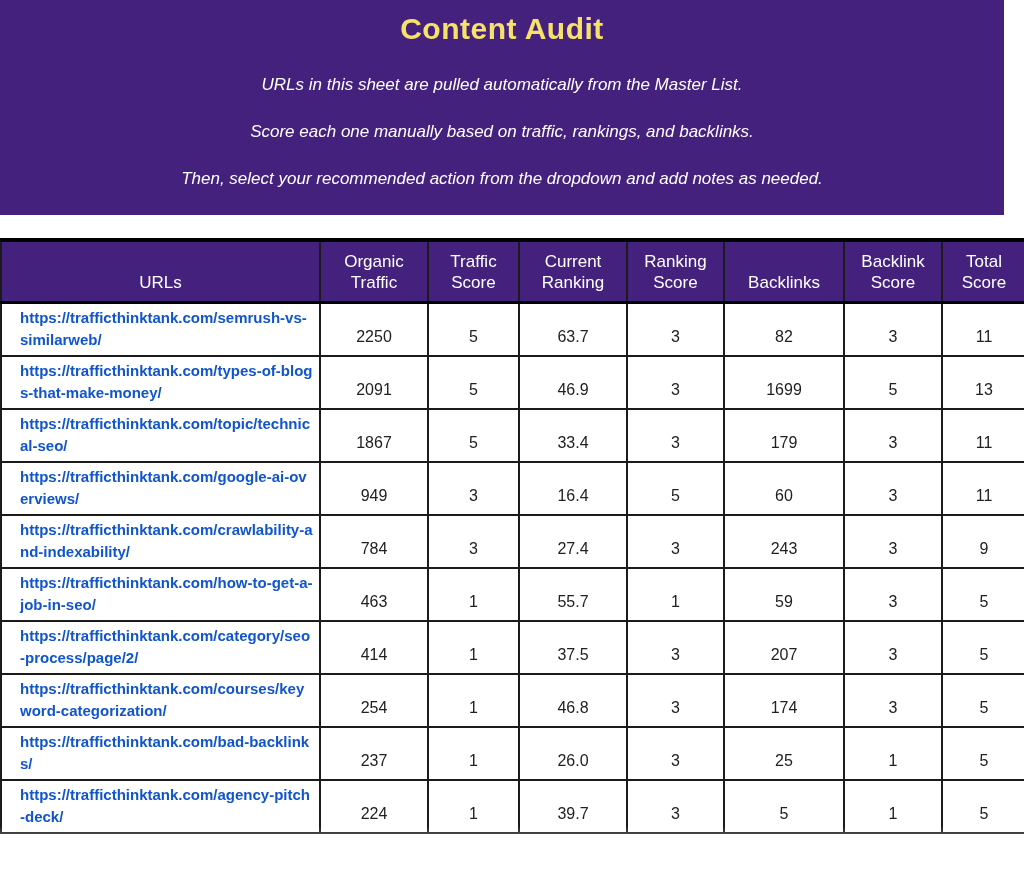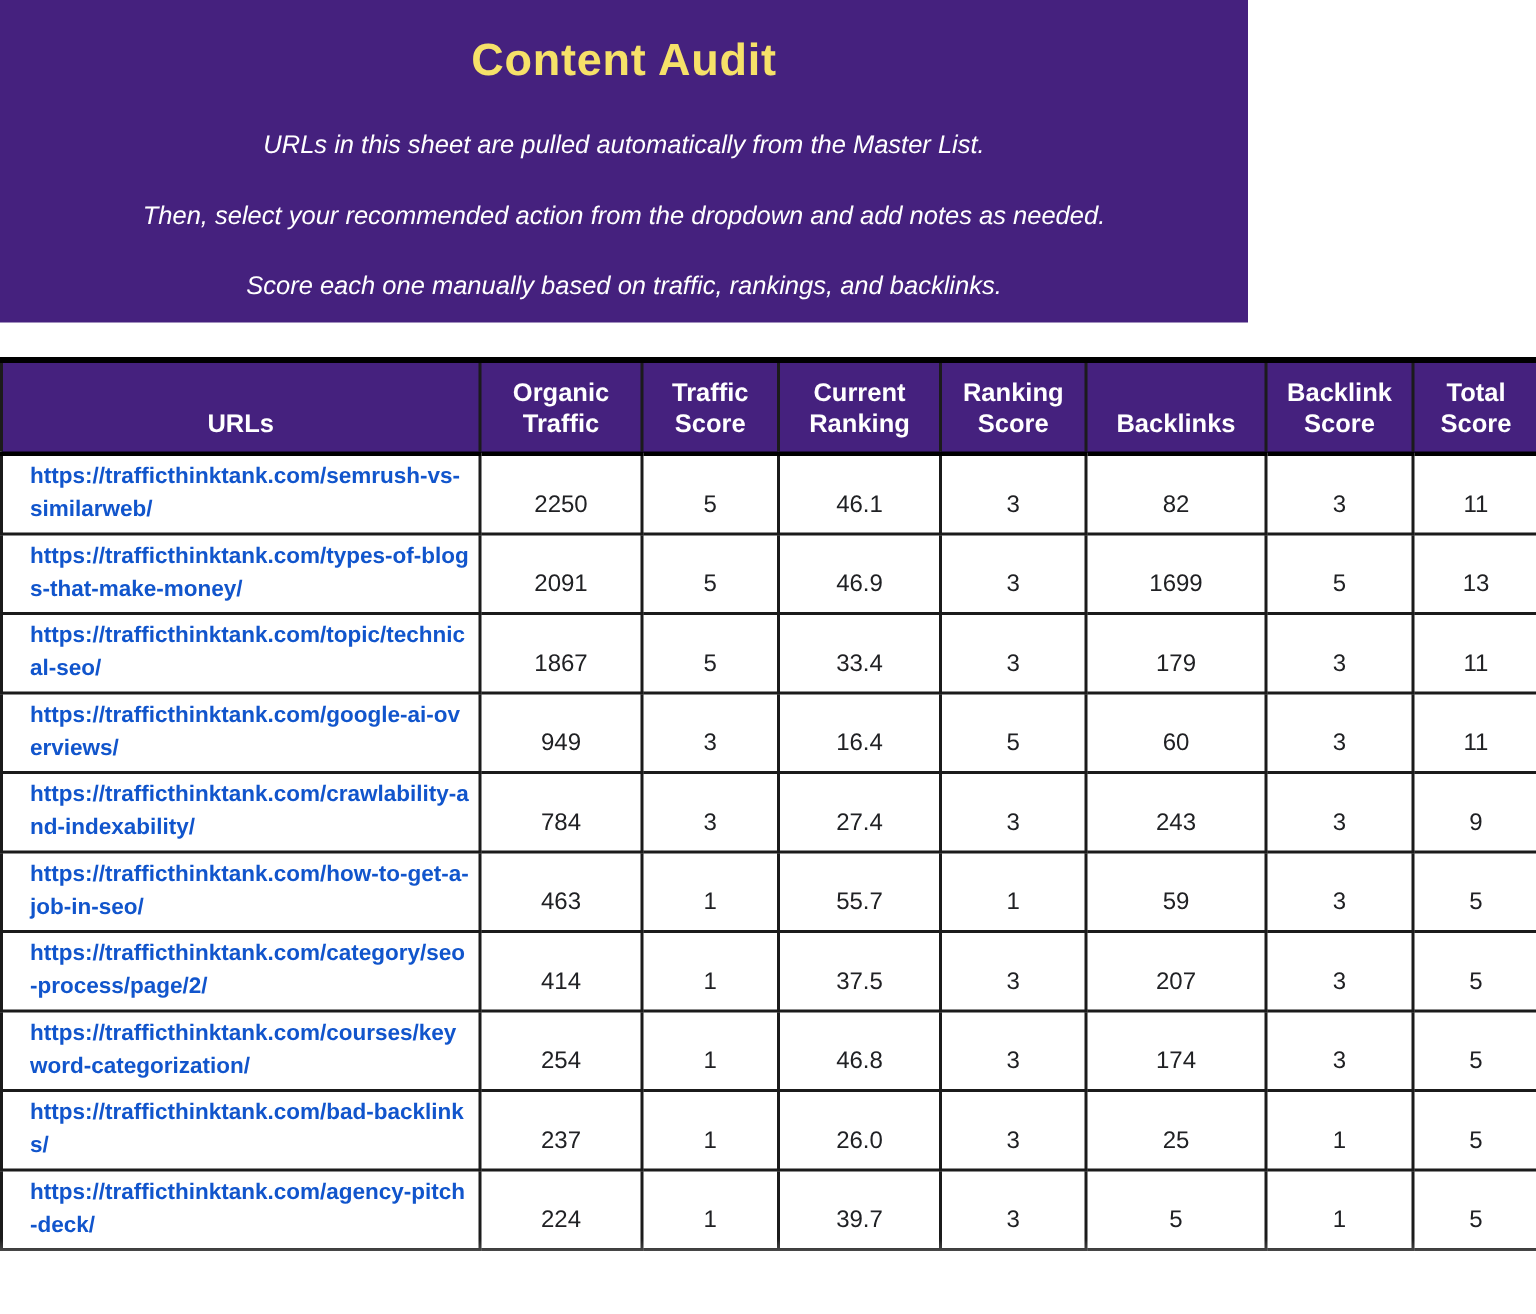--- a/index.html
+++ b/index.html
@@ -11,23 +11,23 @@
   }
   *{box-sizing:border-box;}
   html,body{margin:0;padding:0;}
   body{
     width:1024px;height:876px;overflow:hidden;position:relative;
     background:#ffffff;
     font-family:"Liberation Sans",sans-serif;
   }
   
   .banner{
-    width:832px;height:215px;
+    width:1004px;height:215px;
     background:var(--accent-purple,#45217E);
-    padding-top:24px;
+    padding-top:12px;
   }
   .banner h1{
     margin:0;text-align:center;
     font-size:30px;font-weight:bold;letter-spacing:.5px;
     color:var(--title-yellow,#F6E169);
   }
   .banner p.instruction{
     margin:27px 0 0 0;text-align:center;
     font-size:17px;line-height:20px;color:#ffffff;font-style:italic;
   }
@@ -36,21 +36,21 @@
   .table-wrap{margin-top:23px;}
   table.audit{
     width:1024px;table-layout:fixed;border-collapse:collapse;
     border-top:4px solid #000;border-left:2px solid #000;
   }
   th,td{border:2px solid var(--grid-line,#1b1b1b);}
   td:last-child,th:last-child{border-right:0;}
   thead th{
     height:62px;
     background:var(--accent-purple,#45217E);
-    color:#ffffff;font-size:17px;font-weight:bold;line-height:21px;
+    color:#ffffff;font-size:17px;font-weight:normal;line-height:21px;
     text-align:center;vertical-align:bottom;
     padding:4px 4px 8px 4px;
     border-bottom:3px solid #000;
   }
   tbody td{
     height:48px;vertical-align:bottom;
     font-size:16px;color:var(--cell-text,#202124);
     text-align:center;padding:3px 4px 9px 4px;
     background:#fff;
   }
@@ -68,22 +68,22 @@
     pointer-events:none;
     background:linear-gradient(to bottom,rgba(255,255,255,0) 0%,rgba(255,255,255,.55) 45%,rgba(255,255,255,.8) 100%);
   }
 </style>
 </head>
 <body>
 
 <div class="banner">
   <h1>Content Audit</h1>
   <p class="instruction">URLs in this sheet are pulled automatically from the Master List.</p>
+  <p class="instruction">Score each one manually based on traffic, rankings, and backlinks.</p>
   <p class="instruction">Then, select your recommended action from the dropdown and add notes as needed.</p>
-  <p class="instruction">Score each one manually based on traffic, rankings, and backlinks.</p>
 </div>
 
 <div class="table-wrap">
   <table class="audit">
     <colgroup>
       <col style="width:319px">
         <col style="width:108px">
         <col style="width:91px">
         <col style="width:108px">
       <col style="width:97px">
@@ -103,21 +103,21 @@
         <th>Total Score</th>
       </tr>
     </thead>
     <tbody>
   <tr>
     <td class="url-cell">
       <span class="url-link">https://trafficthinktank.com/semrush-vs-similarweb/</span>
     </td>
     <td>2250</td>
     <td>5</td>
-    <td>46.1</td>
+    <td>63.7</td>
     <td>3</td>
     <td>82</td>
     <td>3</td>
     <td>11</td>
   </tr>
 
   <tr>
     <td class="url-cell">
       <span class="url-link">https://trafficthinktank.com/types-of-blogs-that-make-money/</span>
     </td>

